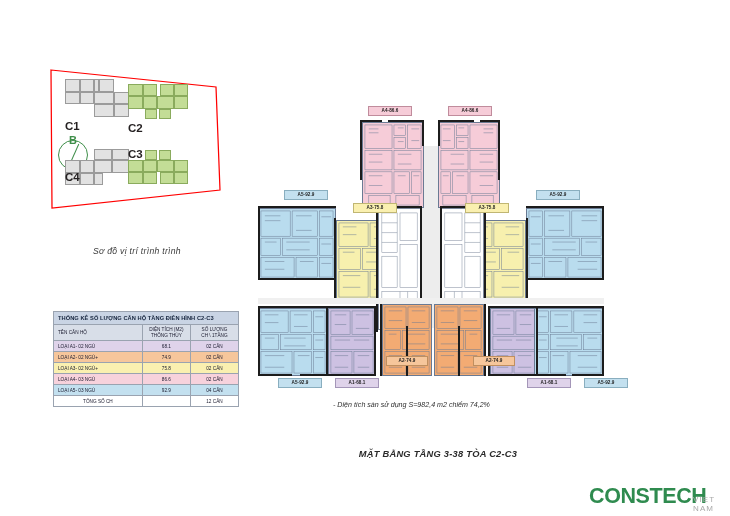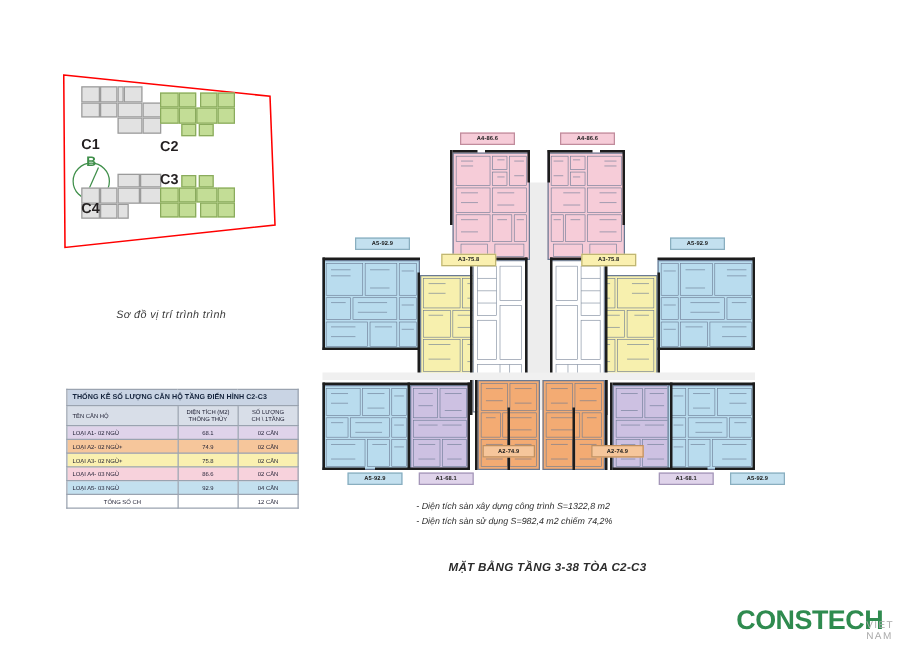--- a/index.html
+++ b/index.html
@@ -6,21 +6,21 @@
   html, body { margin: 0; padding: 0; }
   body {
     width: 730px; height: 516px;
     background: #ffffff;
     font-family: "Liberation Sans", sans-serif;
     position: relative;
     overflow: hidden;
   }
 
   
-  #site-diagram { position: absolute; left: 48px; top: 52px; width: 178px; height: 152px; }
+  #site-diagram { position: absolute; left: 48px; top: 62px; width: 178px; height: 152px; }
   #site-boundary { position: absolute; inset: 0; }
   .blk { position: absolute; border: 0.7px solid #9b9b9b; }
   .blk.gray { background: #e2e2e2; }
   .blk.green { background: #c3dd96; border-color: #8aab5d; }
   .site-lbl {
     position: absolute; font-weight: 700; font-size: 11.5px; color: #231f20;
     font-family: "Liberation Sans", sans-serif; letter-spacing: 0px;
   }
   .site-lbl.bmark { color: #3f8f4a; font-size: 11px; }
   #compass { position: absolute; left: 10px; top: 78px; width: 30px; height: 30px;
@@ -517,21 +517,20 @@
   <div class="tag t-blue" style="left:278px; top:90px; width:44px;">A5-92.9</div>
   <div class="tag t-blue" style="left:20px;  top:278px; width:44px;">A5-92.9</div>
   <div class="tag t-purple" style="left:77px;  top:278px; width:44px;">A1-68.1</div>
   <div class="tag t-orange" style="left:128px; top:256px; width:42px;">A2-74.9</div>
   <div class="tag t-orange" style="left:215px; top:256px; width:42px;">A2-74.9</div>
   <div class="tag t-purple" style="left:269px; top:278px; width:44px;">A1-68.1</div>
   <div class="tag t-blue" style="left:326px; top:278px; width:44px;">A5-92.9</div>
 </div>
 
 <div id="plan-notes">
-  <div>- Diện tích sàn xây dựng công trình S=1322,8 m2</div>
   <div>- Diện tích sàn sử dụng S=982,4 m2 chiếm 74,2%</div>
 </div>
 
 <div id="plan-caption">MẶT BẰNG TẦNG 3-38 TÒA C2-C3</div>
 
 <div id="logo">
   <div id="logo-main">CONSTECH</div>
   <div id="logo-sub">VIET NAM</div>
 </div>
 

